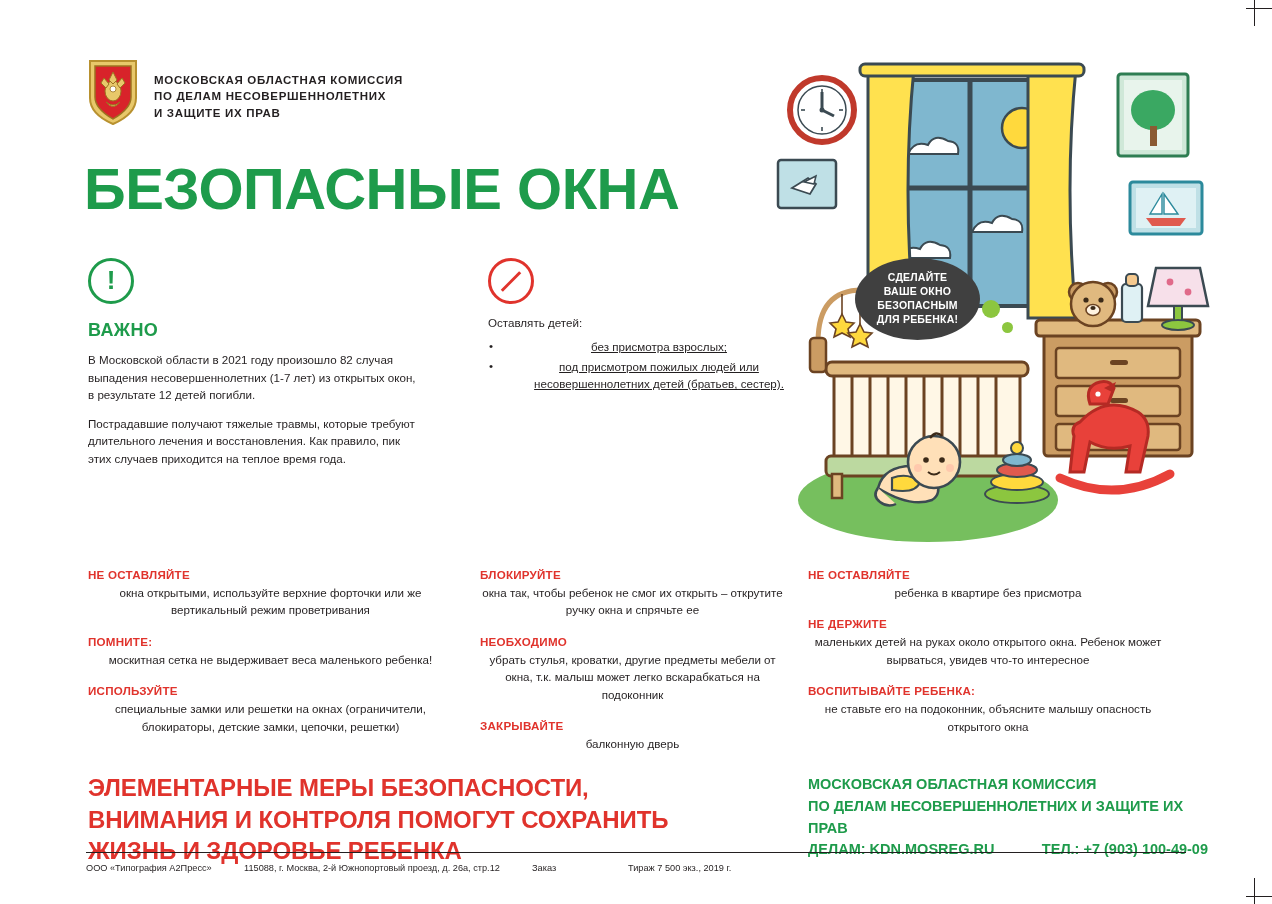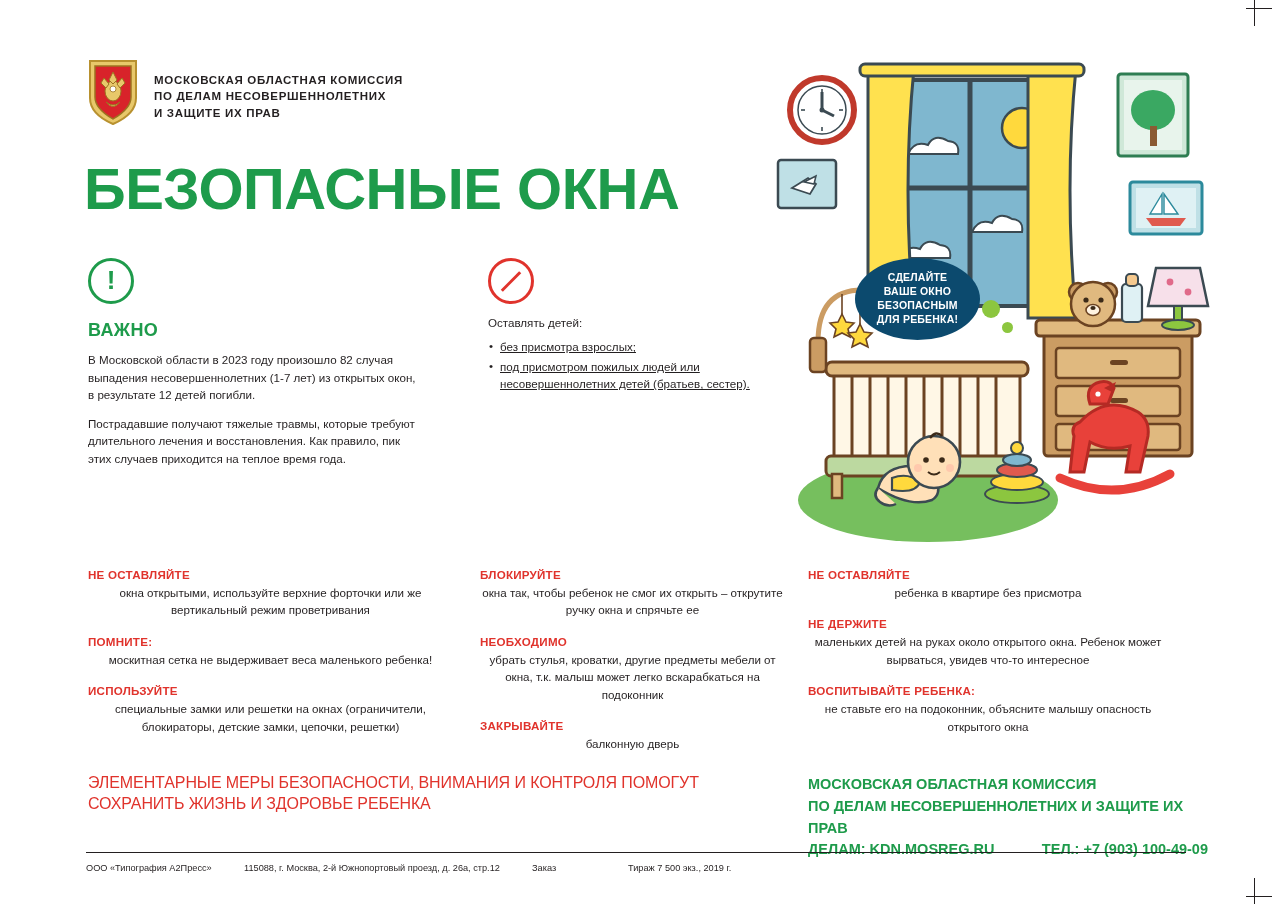--- a/index.html
+++ b/index.html
@@ -41,21 +41,21 @@
   .badge .excl { font-size: 26px; font-weight: 700; color: #1e9b4b; line-height: 1; margin-top: -2px; }
   .badge .slash { width: 26px; height: 3px; background: #e0332c; transform: rotate(-45deg); }
 
   .blk-title { margin-top: 16px; font-size: 18px; font-weight: 700; letter-spacing: .02em; color: #1e9b4b; }
   .blk-title.red { color: #e0332c; }
   .blk-body { margin-top: 10px; font-size: 11.6px; line-height: 1.52; color: #231f20; }
   .blk-body p { margin-bottom: 11px; }
   .blk-body p:last-child { margin-bottom: 0; }
 
   .lead { font-size: 11.6px; line-height: 1.5; margin-top: 10px; }
-  ul.bul { margin-top: 7px; list-style: none; }
+  ul.bul { margin-top: 7px; list-style: none; text-align: center; }
   ul.bul li { position: relative; padding-left: 12px; font-size: 11.6px; line-height: 1.5; margin-bottom: 2px; }
   ul.bul li:before { content: "•"; position: absolute; left: 1px; top: -1px; }
   .u { text-decoration: underline; }
 
   
   .rec-title {
     position: absolute; left: 86px; top: 490px;
     font-size: 37px; font-weight: 700; color: #4d4d4d; letter-spacing: -0.2px;
   }
 
@@ -63,39 +63,39 @@
   .col { position: absolute; top: 568px; }
   .col.c1 { left: 88px; width: 365px; }
   .col.c2 { left: 480px; width: 305px; }
   .col.c3 { left: 808px; width: 360px; }
   .rec-h { font-size: 11.6px; font-weight: 700; color: #e0332c; letter-spacing: .02em; text-transform: uppercase; }
   .rec-p { font-size: 11.6px; line-height: 1.5; color: #231f20; margin-top: 3px; margin-bottom: 16px; text-align: center; }
 
   
   .slogan {
     position: absolute; left: 88px; top: 772px; width: 640px;
-    font-size: 16px; font-weight: 400; color: #e0332c; line-height: 1.32; letter-spacing: -0.1px;
+    font-size: 24px; font-weight: 700; color: #e0332c; line-height: 1.32; letter-spacing: -0.1px;
   }
   .contacts { position: absolute; left: 808px; top: 774px; width: 400px; color: #1e9b4b; font-weight: 700; font-size: 14.5px; line-height: 1.5; }
   .contacts .row { display: flex; justify-content: space-between; gap: 10px; }
 
   
   .footer { position: absolute; left: 86px; top: 852px; width: 1100px; border-top: 1px solid #231f20; padding-top: 10px; font-size: 9.2px; color: #231f20; }
   .footer .ftrow { display: flex; gap: 26px; }
   .footer .ftrow span:nth-child(1) { width: 132px; }
   .footer .ftrow span:nth-child(2) { width: 262px; }
   .footer .ftrow span:nth-child(3) { width: 70px; }
 
   
   .illo { position: absolute; left: 760px; top: 42px; width: 460px; height: 500px; }
   .illo svg { display: block; }
   .bubble {
     position: absolute; left: 855px; top: 258px;
     width: 125px; height: 82px; border-radius: 50%;
-    background: #0c4a6e; color: #fff; display: flex; align-items: center; justify-content: center;
+    background: #404040; color: #fff; display: flex; align-items: center; justify-content: center;
     text-align: center; font-weight: 700; font-size: 10.5px; line-height: 1.32; letter-spacing: .02em;
   }
   .bub-dot { position: absolute; border-radius: 50%; background: #8cc63f; }
 </style>
 </head>
 <body>
 
 <div class="page">
 
   <div class="crop v" style="left:1254px; top:0;"></div>
@@ -126,21 +126,21 @@
   </div>
 
   <div class="title-main">БЕЗОПАСНЫЕ ОКНА</div>
 
   <div class="infoblk a">
     <div class="badge">
       <span class="excl">!</span>
     </div>
     <div class="blk-title">ВАЖНО</div>
     <div class="blk-body">
-      <p>В Московской области в 2023 году произошло 82 случая выпадения несовершеннолетних (1-7 лет) из открытых окон, в результате 12 детей погибли.</p>
+      <p>В Московской области в 2021 году произошло 82 случая выпадения несовершеннолетних (1-7 лет) из открытых окон, в результате 12 детей погибли.</p>
       <p>Пострадавшие получают тяжелые травмы, которые требуют длительного лечения и восстановления. Как правило, пик этих случаев приходится на теплое время года.</p>
     </div>
   </div>
 
   <div class="infoblk b">
     <div class="badge red">
       <span class="slash"></span>
     </div>
     <div class="lead">Оставлять детей:</div>
     <ul class="bul">

